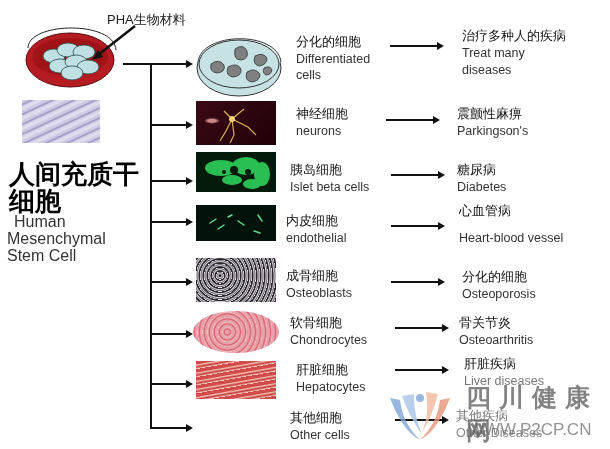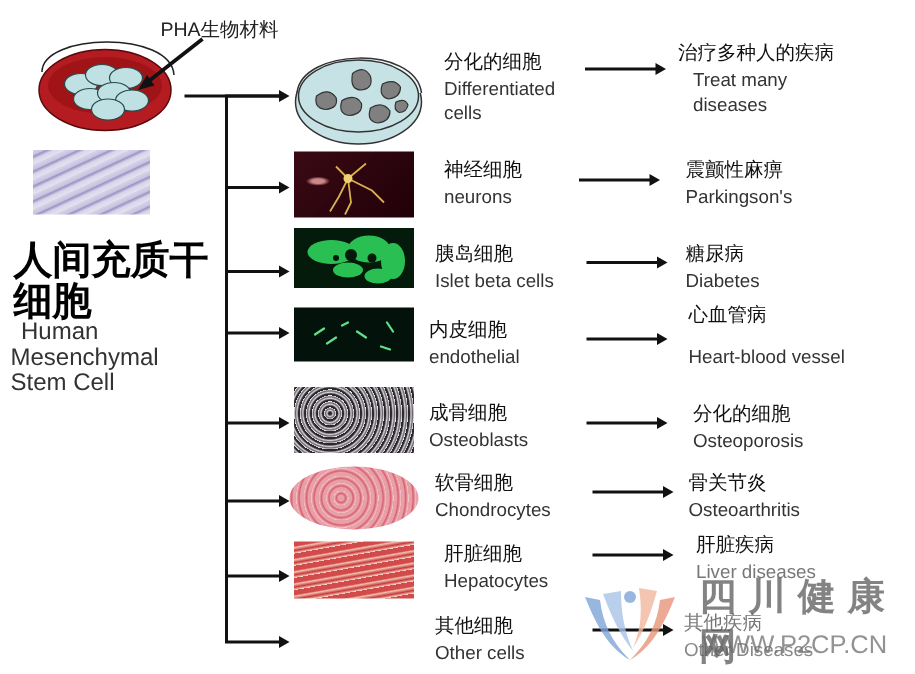--- a/index.html
+++ b/index.html
@@ -163,21 +163,21 @@
 <div class="arrowhead" style="left:438px;top:222px;"></div>
 <div class="line" style="left:391px;top:281px;width:50px;height:2px;"></div>
 <div class="arrowhead" style="left:438px;top:278px;"></div>
 <div class="line" style="left:395px;top:327px;width:50px;height:2px;"></div>
 <div class="arrowhead" style="left:442px;top:324px;"></div>
 <div class="line" style="left:395px;top:369px;width:50px;height:2px;"></div>
 <div class="arrowhead" style="left:442px;top:366px;"></div>
 <div class="line" style="left:395px;top:419px;width:50px;height:2px;"></div>
 <div class="arrowhead" style="left:442px;top:416px;"></div>
 
-<div class="abs txt-cn" style="left:452px;top:28px;text-align:right;">治疗多种人的疾病</div>
+<div class="abs txt-cn" style="left:462px;top:28px;text-align:right;">治疗多种人的疾病</div>
 <div class="abs txt-en" style="left:462px;top:45px;">Treat many</div>
 <div class="abs txt-en" style="left:462px;top:62px;">diseases</div>
 
 <div class="abs txt-cn" style="left:457px;top:106px;">震颤性麻痹</div>
 <div class="abs txt-en" style="left:457px;top:123px;">Parkingson's</div>
 
 <div class="abs txt-cn" style="left:457px;top:162px;">糖尿病</div>
 <div class="abs txt-en" style="left:457px;top:179px;">Diabetes</div>
 
 <div class="abs txt-cn" style="left:459px;top:203px;">心血管病</div>

